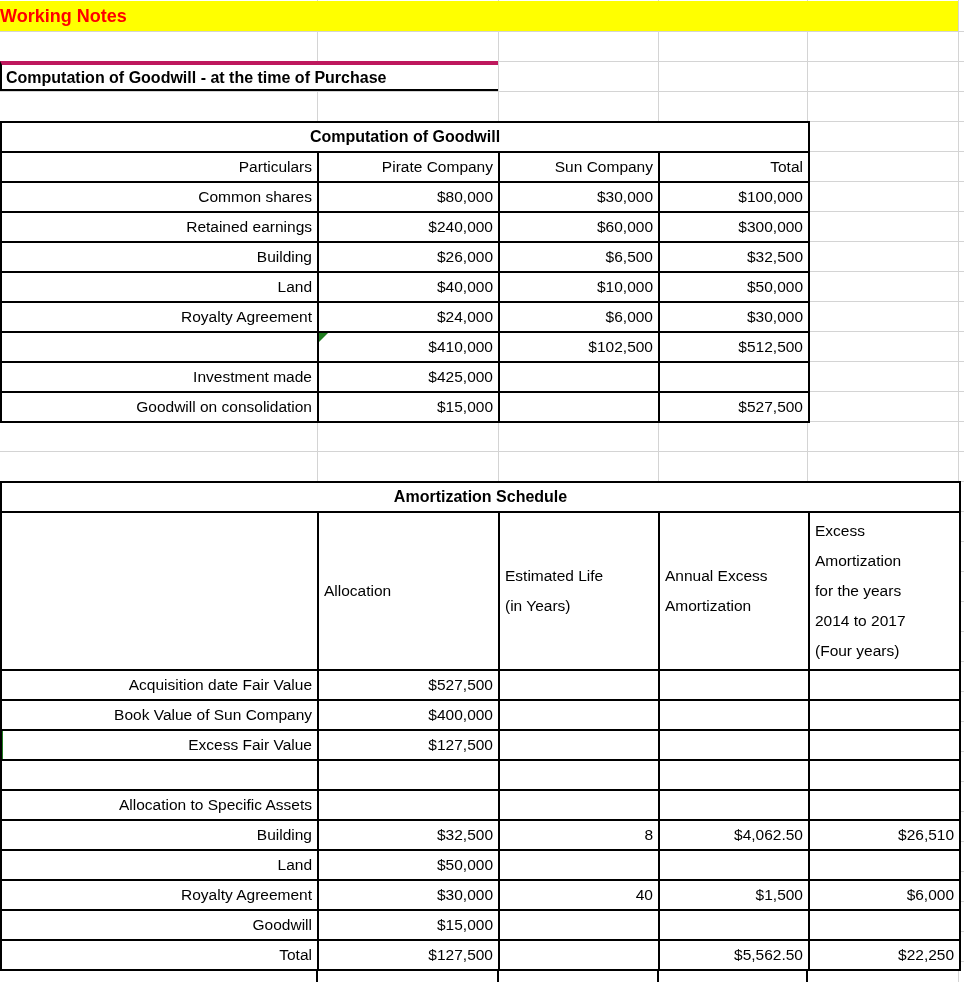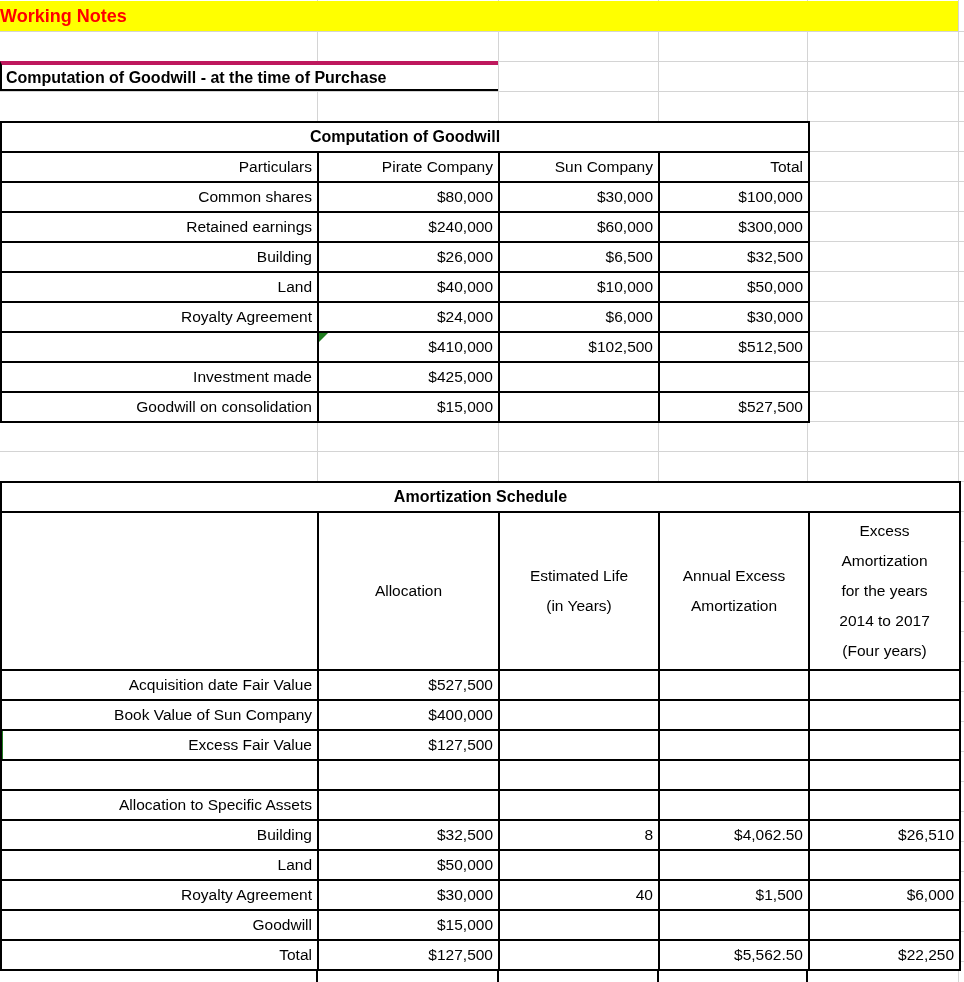--- a/index.html
+++ b/index.html
@@ -25,21 +25,21 @@
   .sheet-table td{border:2px solid #000;height:28px;line-height:28px;padding:0 5px;
                   font-size:15.5px;vertical-align:middle;overflow:hidden;white-space:nowrap;box-sizing:content-box;}
   .t1{left:0;top:121px;width:809px;}
   .t2{left:0;top:481px;width:960px;}
   td.tt{font-weight:bold;text-align:center;font-size:16px;}
   td.l{text-align:right}
   td.r{text-align:right}
   td.c{text-align:right}
   td.ind{padding-left:28px}
   td.rel{position:relative}
-  .t2 tr.hdr td{height:156px;line-height:30px;white-space:pre-line;text-align:center;}
+  .t2 tr.hdr td{height:156px;line-height:30px;white-space:pre-line;text-align:left;}
 
   
   .tri{position:absolute;top:0;left:0;width:0;height:0;
        border-top:9px solid #1e7b1e;border-right:9px solid transparent;}
   
   .rowmark{position:absolute;left:-2px;top:0;height:100%;width:3px;background:#1e7b1e;}
 
   
   .stub{position:absolute;top:971px;height:11px;width:2px;background:#000;}
 </style>

